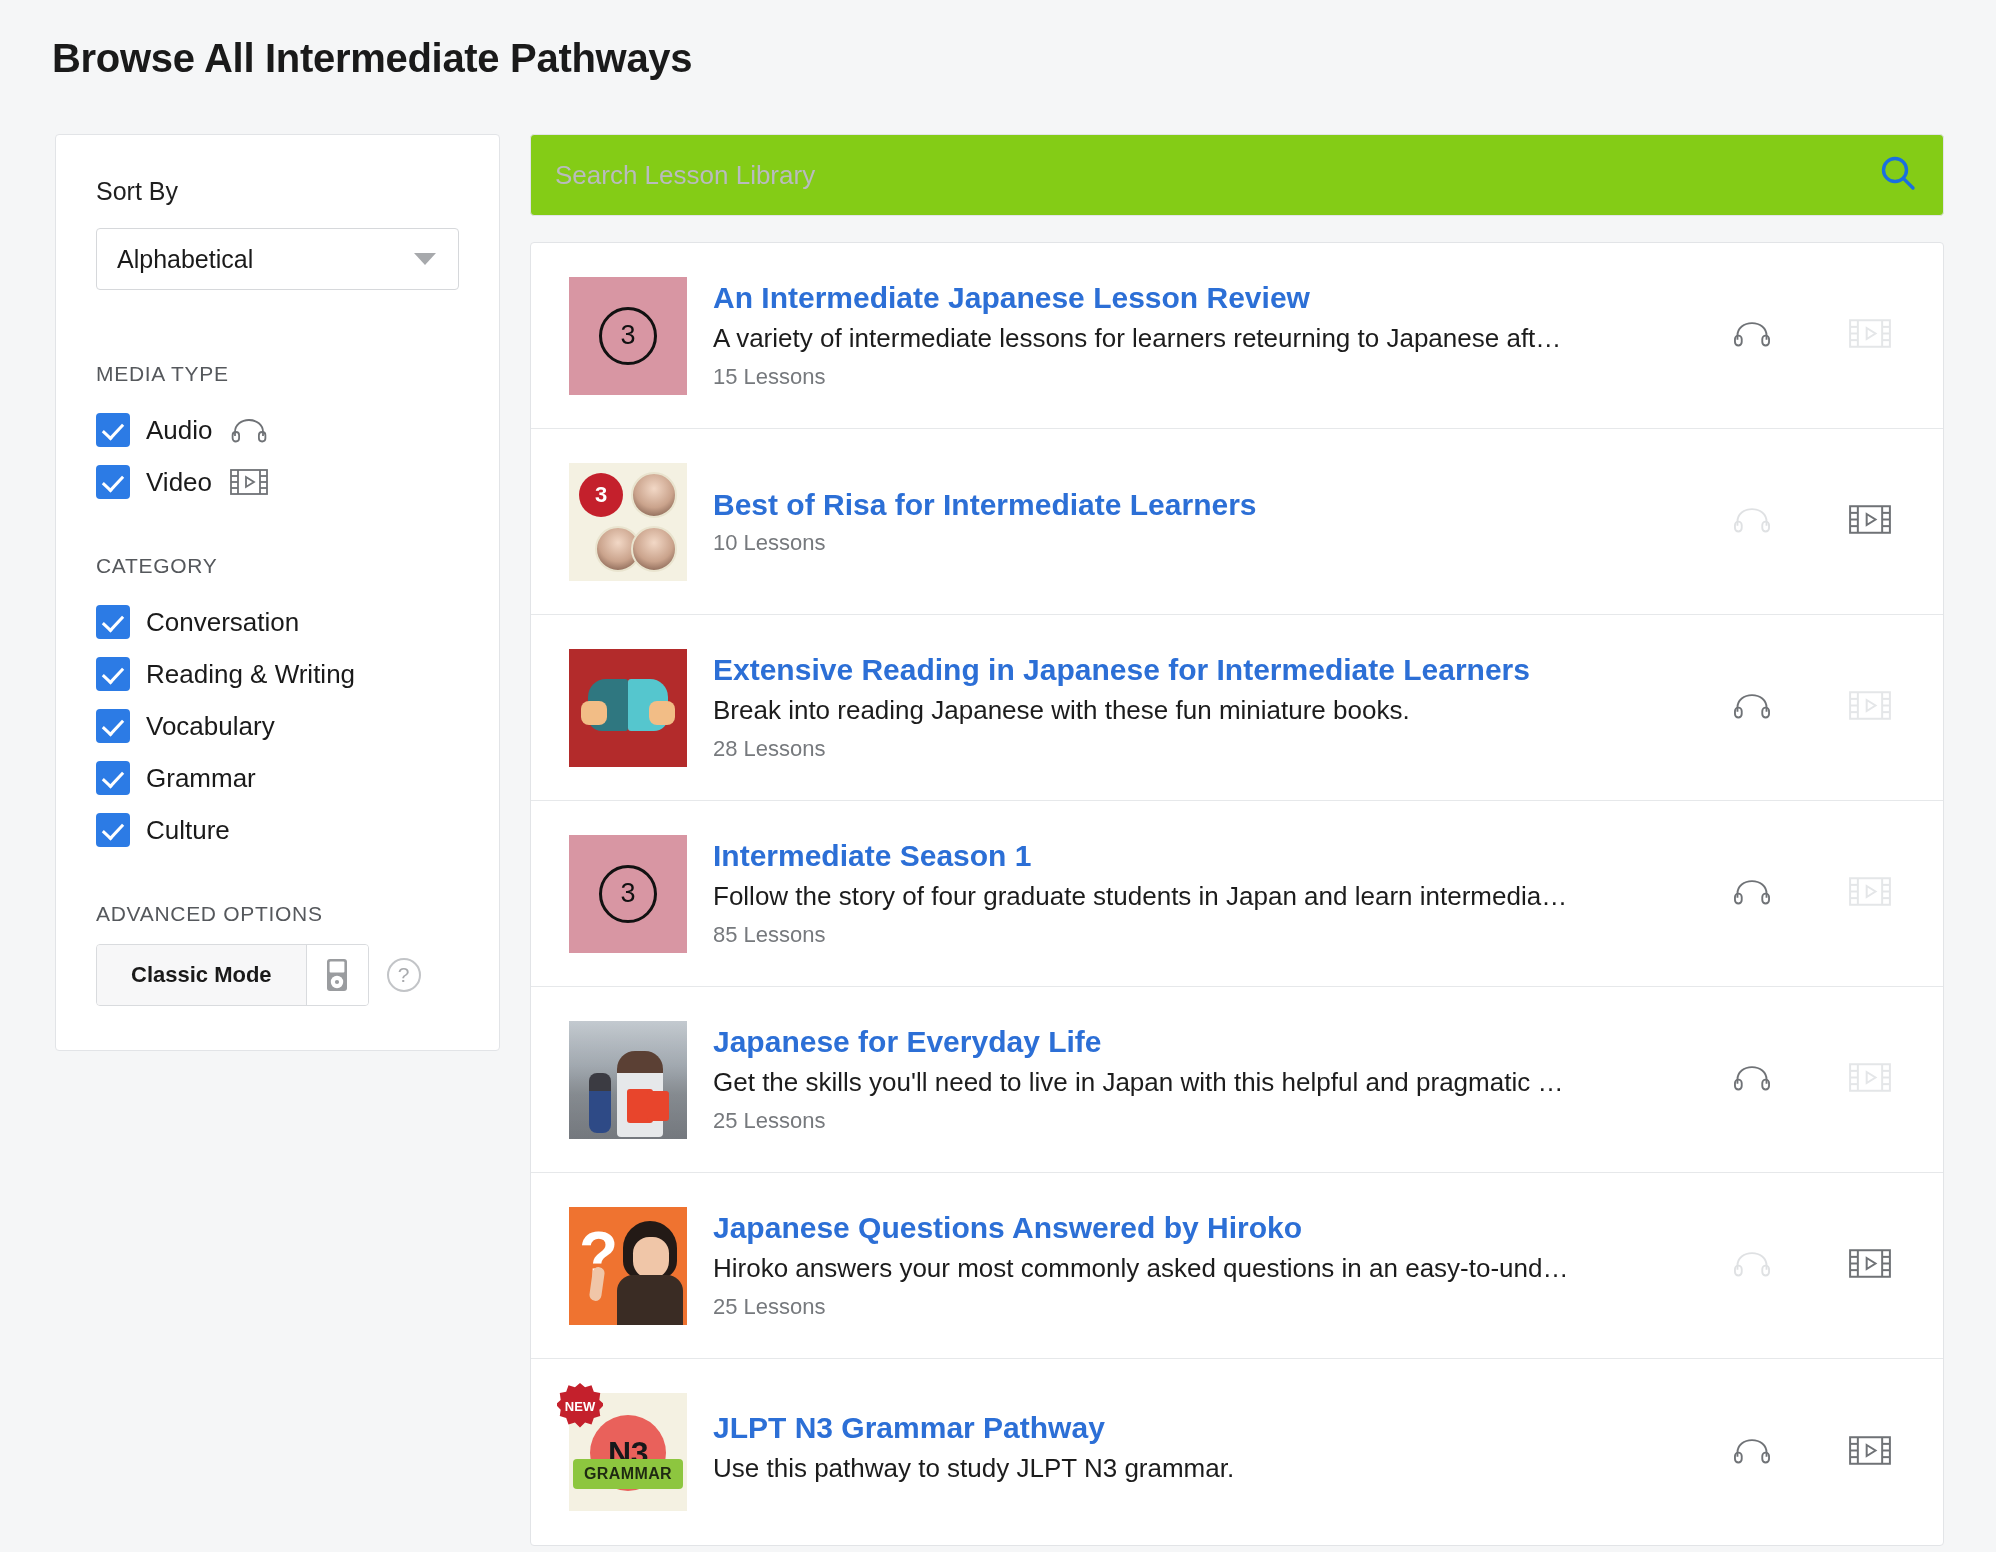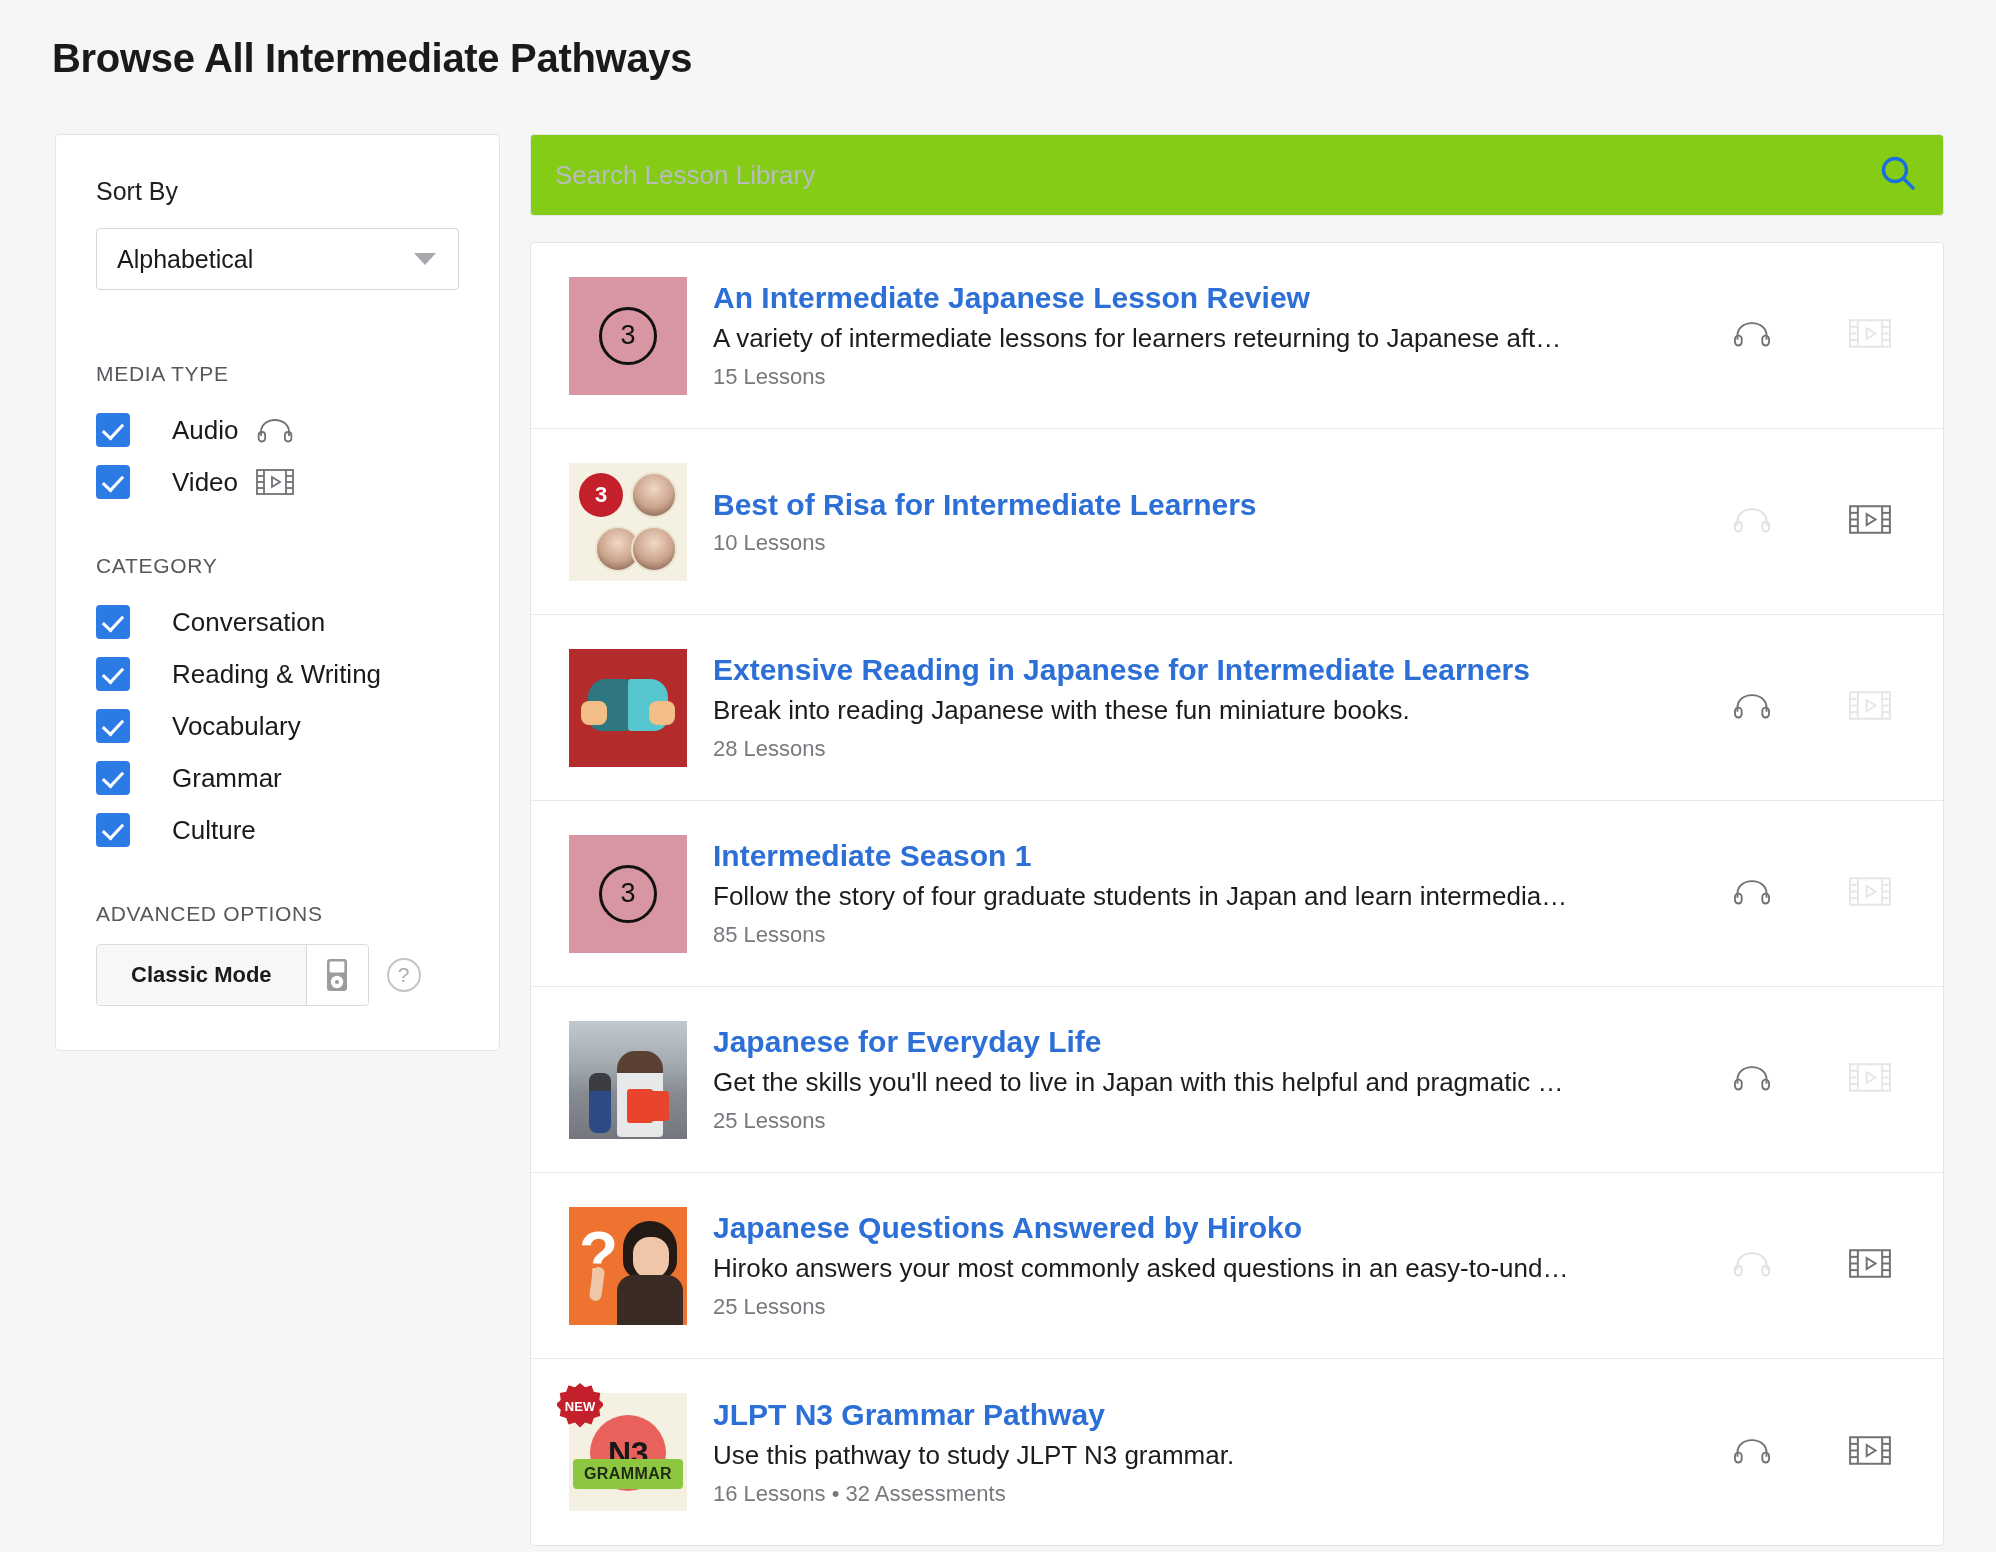--- a/index.html
+++ b/index.html
@@ -83,21 +83,21 @@
     position: absolute;
     left: 11px; top: 6px;
     width: 9px; height: 17px;
     border: solid #fff;
     border-width: 0 3.5px 3.5px 0;
     transform: rotate(43deg);
   }
   .check-label {
     font-size: 26px;
     color: #1a1a1a;
-    margin-left: 42px;
+    margin-left: 16px;
     white-space: nowrap;
   }
   .media-ic { margin-left: 18px; display: flex; align-items: center; }
 
   .classic-wrap { display: flex; align-items: center; margin-top: 16px; }
   .classic-btn {
     display: flex;
     align-items: stretch;
     border: 1px solid #d9dbde;
     border-radius: 4px;
@@ -647,21 +647,20 @@
       <div class="row">
         <div class="thumb th-n3">
           <span class="newbadge">NEW</span>
           <span class="sun"></span>
           <span class="n3txt">N3</span>
           <span class="ribbon">GRAMMAR</span>
         </div>
         <div class="row-body">
           <div class="row-title">JLPT N3 Grammar Pathway</div>
           <div class="row-desc">Use this pathway to study JLPT N3 grammar.</div>
-          <div class="row-meta">16 Lessons • 32 Assessments</div>
         </div>
         <div class="row-icons">
           <span class="ic-on">
             <svg width="38" height="27" viewBox="0 0 36 26" fill="none" stroke="currentColor" stroke-width="1.8">
                 <path d="M4 19V15C4 7.8 10.3 3 18 3C25.7 3 32 7.8 32 15V19"></path>
                 <rect x="1.6" y="15" width="6.5" height="9.5" rx="3.2"></rect>
                 <rect x="27.9" y="15" width="6.5" height="9.5" rx="3.2"></rect>
               </svg>
           </span>
           <span class="ic-vid-on">

